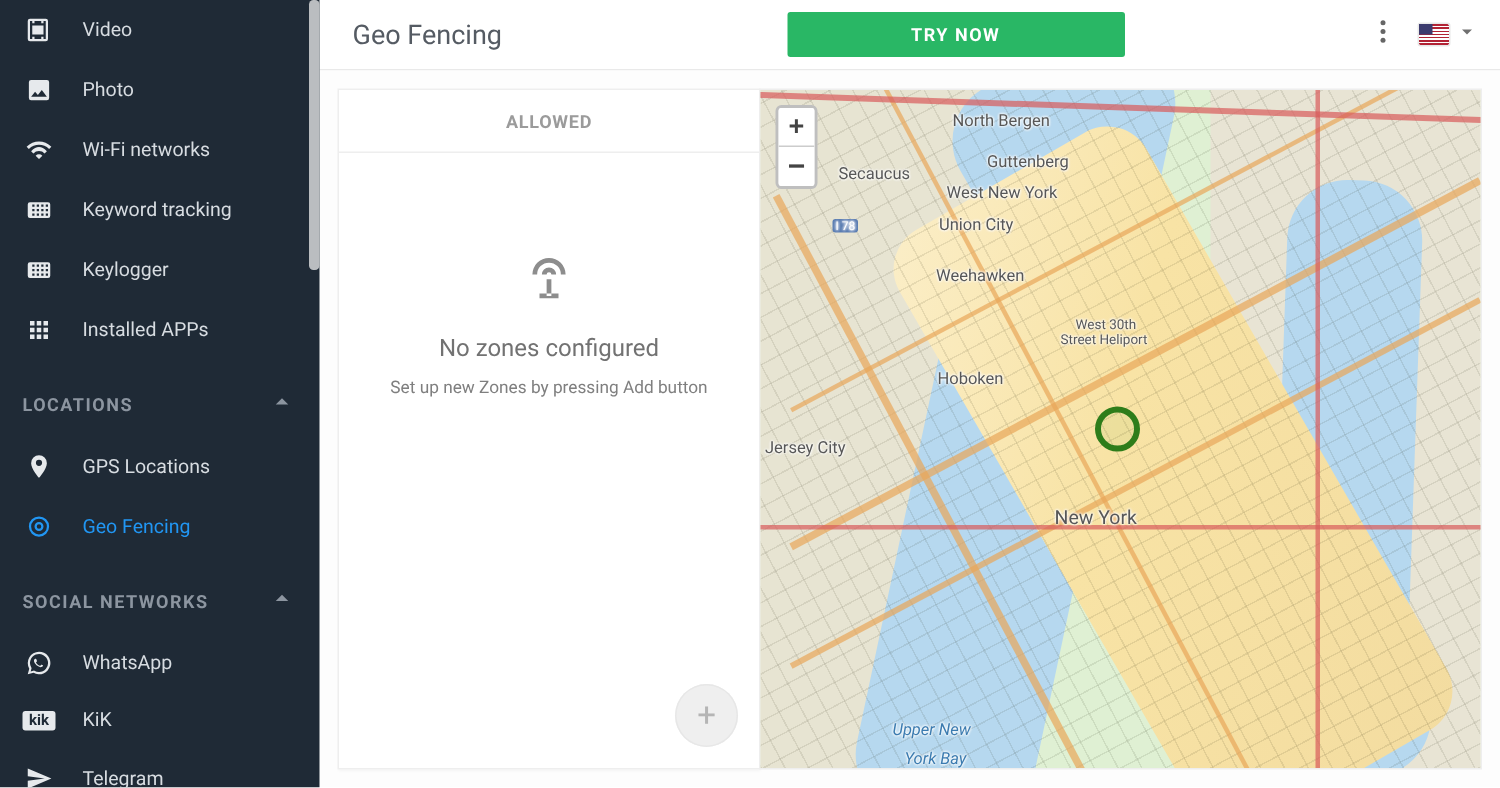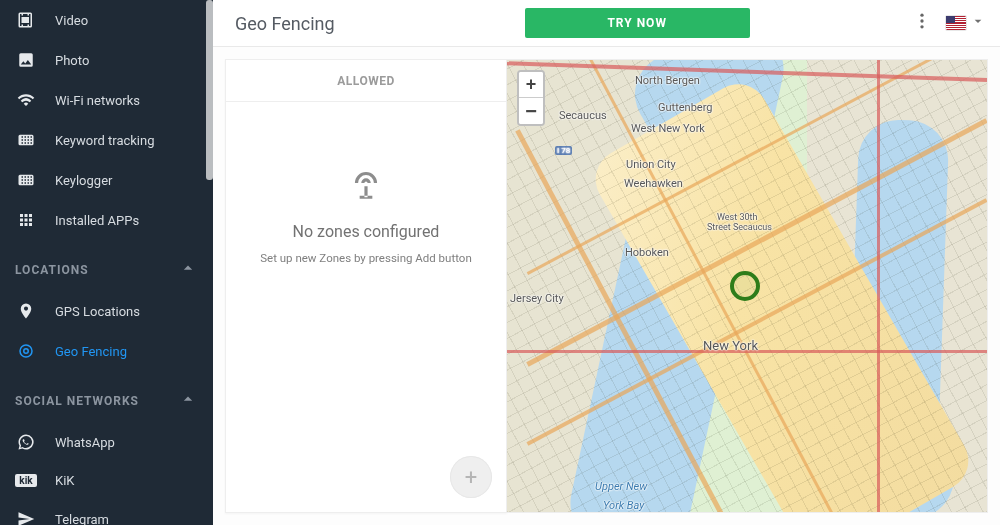--- a/index.html
+++ b/index.html
@@ -248,29 +248,29 @@
             <div class="r d"></div>
               <div class="r e"></div>
             <div class="r red f"></div>
               <div class="r red g"></div>
               <div class="r red h"></div>
           </div>
           <span class="city" style="top:14px; left:128px;">North Bergen</span>
           <span class="city" style="top:41px; left:151px;">Guttenberg</span>
           <span class="city" style="top:49px; left:52px;">Secaucus</span>
           <span class="city" style="top:62px; left:124px;">West New York</span>
-          <span class="city" style="top:98px; left:119px;text-align:right;">Union City</span>
+          <span class="city" style="top:83px; left:119px;text-align:right;">Union City</span>
           <span class="city" style="top:117px; left:117px;">Weehawken</span>
           <span class="city" style="top:186px; left:118px;">Hoboken</span>
           <span class="city" style="top:232px; left:3px;">Jersey City</span>
           <span class="city" style="top:278px; left:158px; font-size:13px;margin-left:38px;">New York</span>
           <span class="city" style="top:420px; left:88px; color:#3b7bb0; font-style:italic;">Upper New</span>
           <span class="city" style="top:439px; left:96px; color:#3b7bb0; font-style:italic;">York Bay</span>
           <span class="city" style="top:152px; left:210px; font-size:9px;">West 30th</span>
-          <span class="city" style="top:162px; left:200px; font-size:9px;">Street Secaucus</span>
+          <span class="city" style="top:162px; left:200px; font-size:9px;">Street Heliport</span>
           <span class="city" style="top:86px; left:48px; background:#5a7cb2;color:#fff;padding:0 2px;border-radius:2px;font-size:8px;">I 78</span>
 
           <div class="marker-ring" style="top:211px; left:223px;"></div>
         </div>
         <div class="zoom-ctrl">
           <button>+</button>
           <button>−</button>
         </div>
       </div>
     </div>

